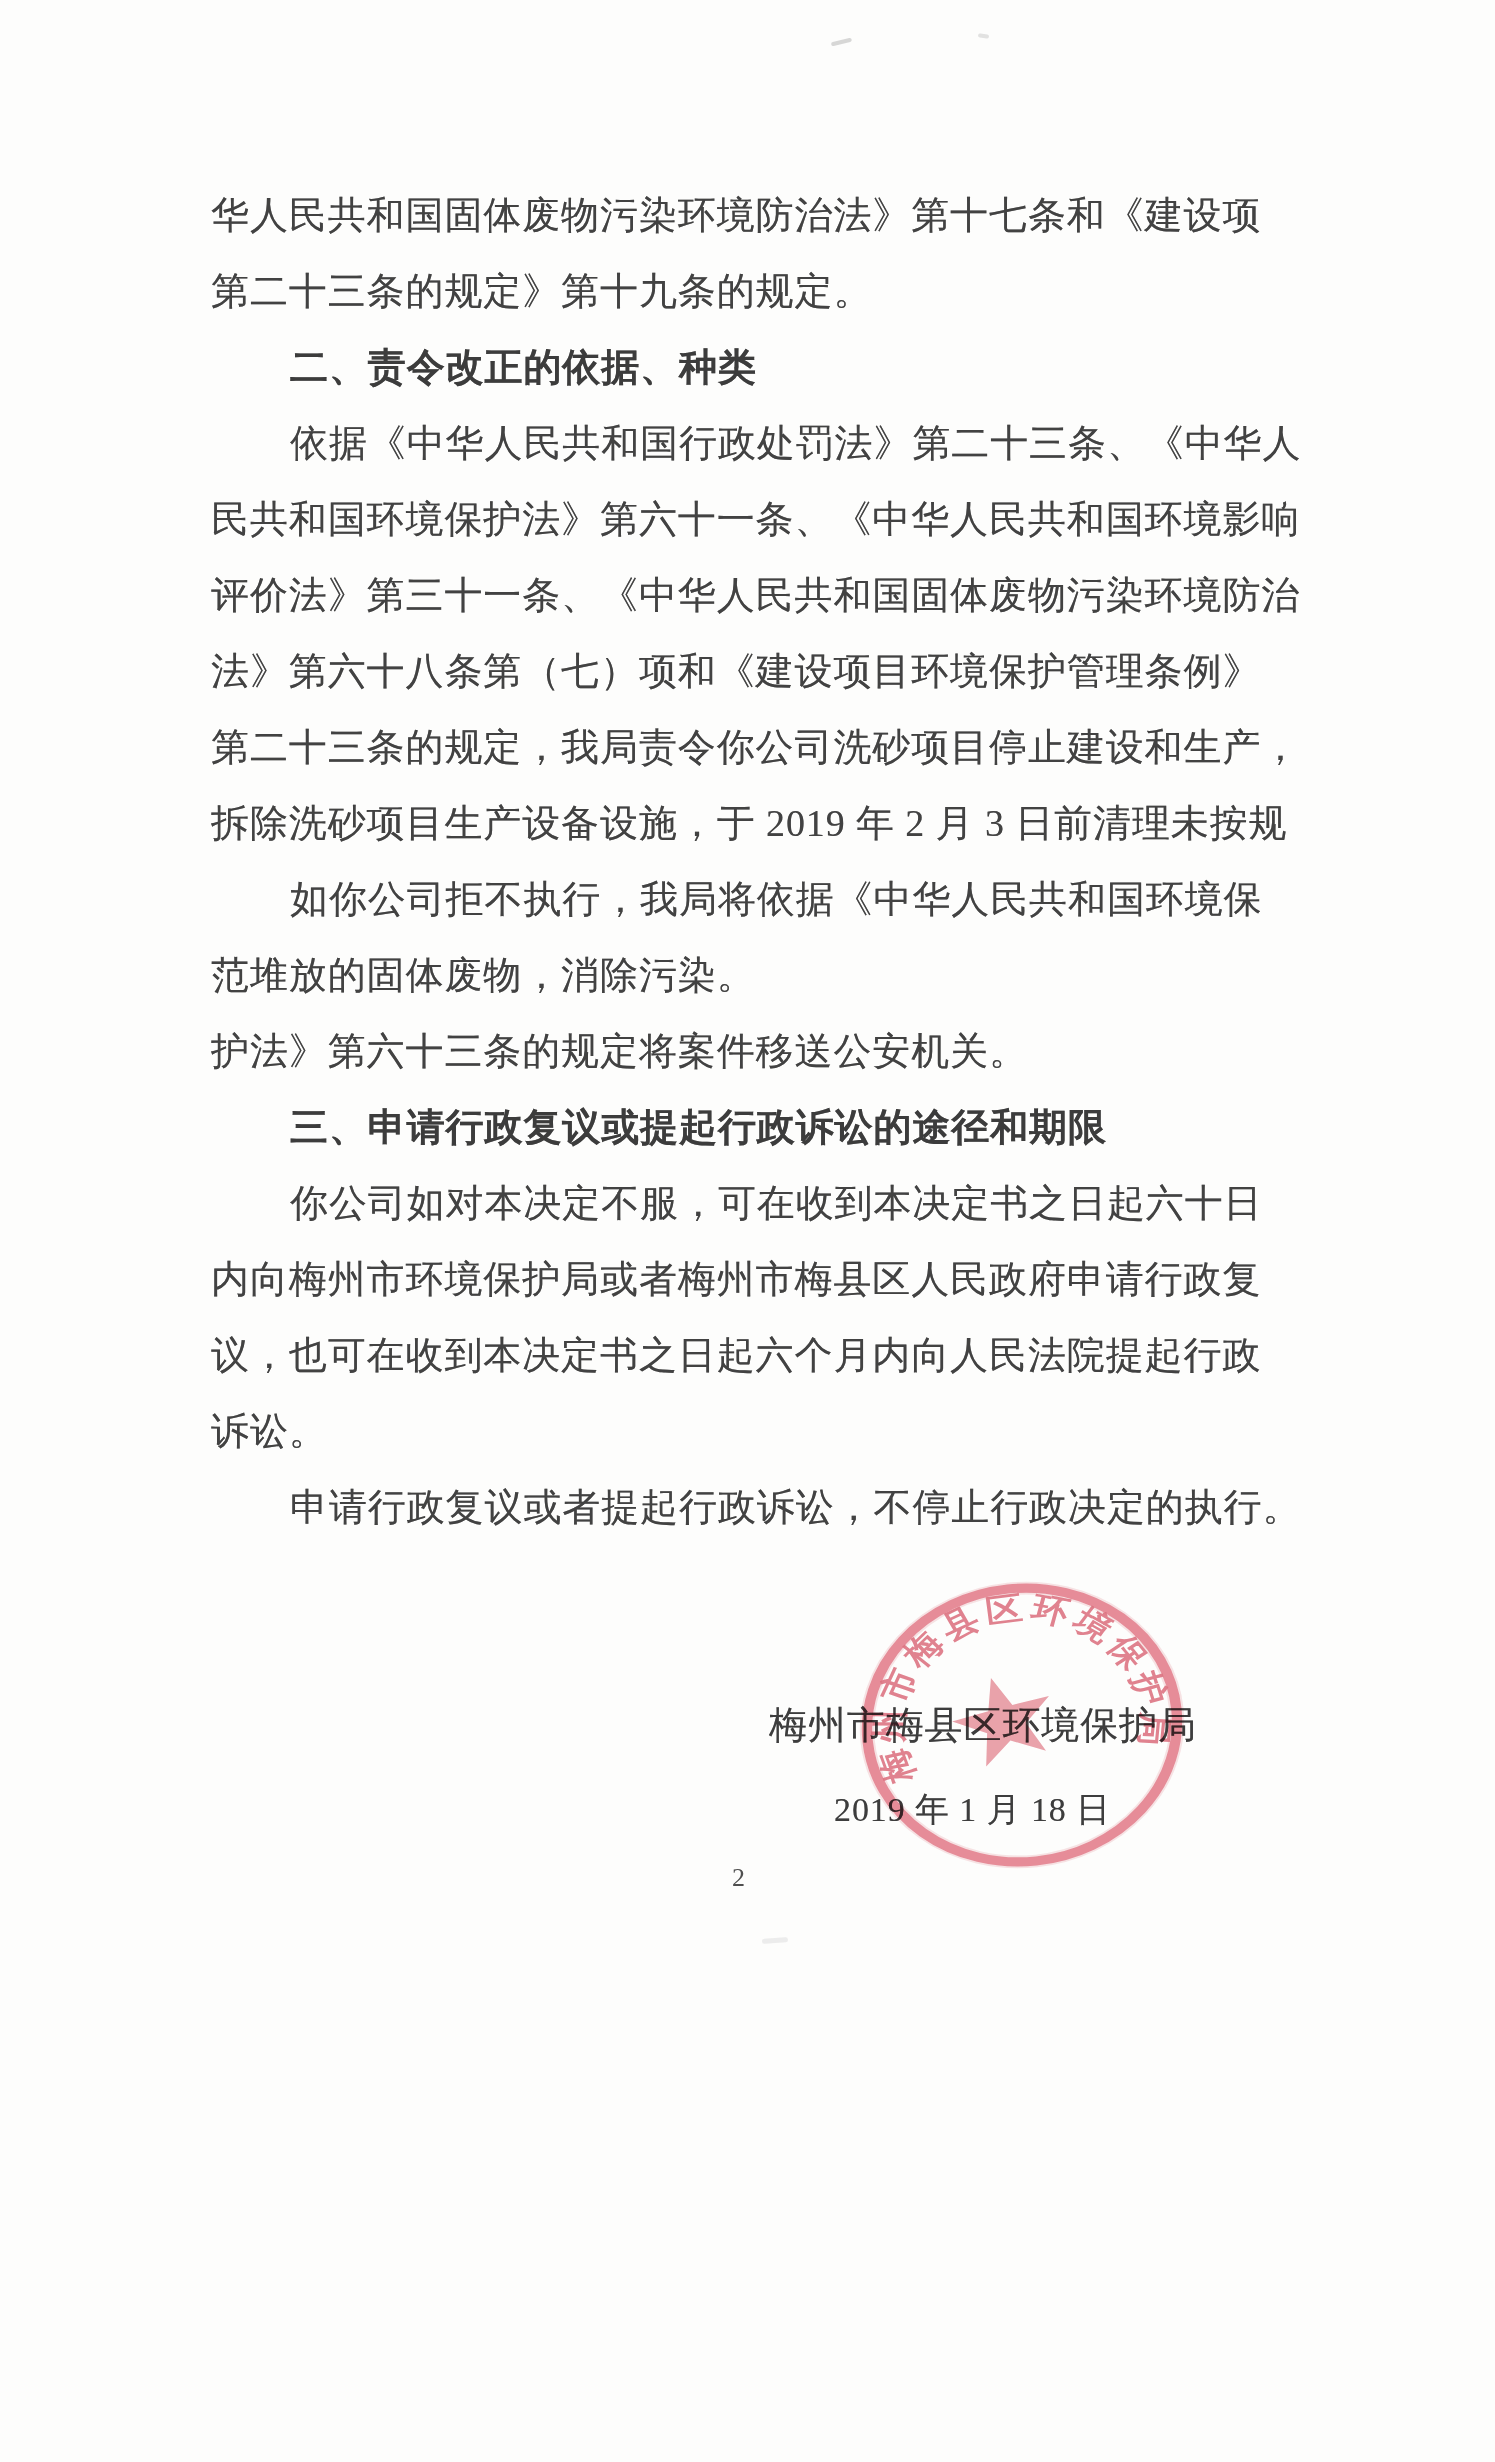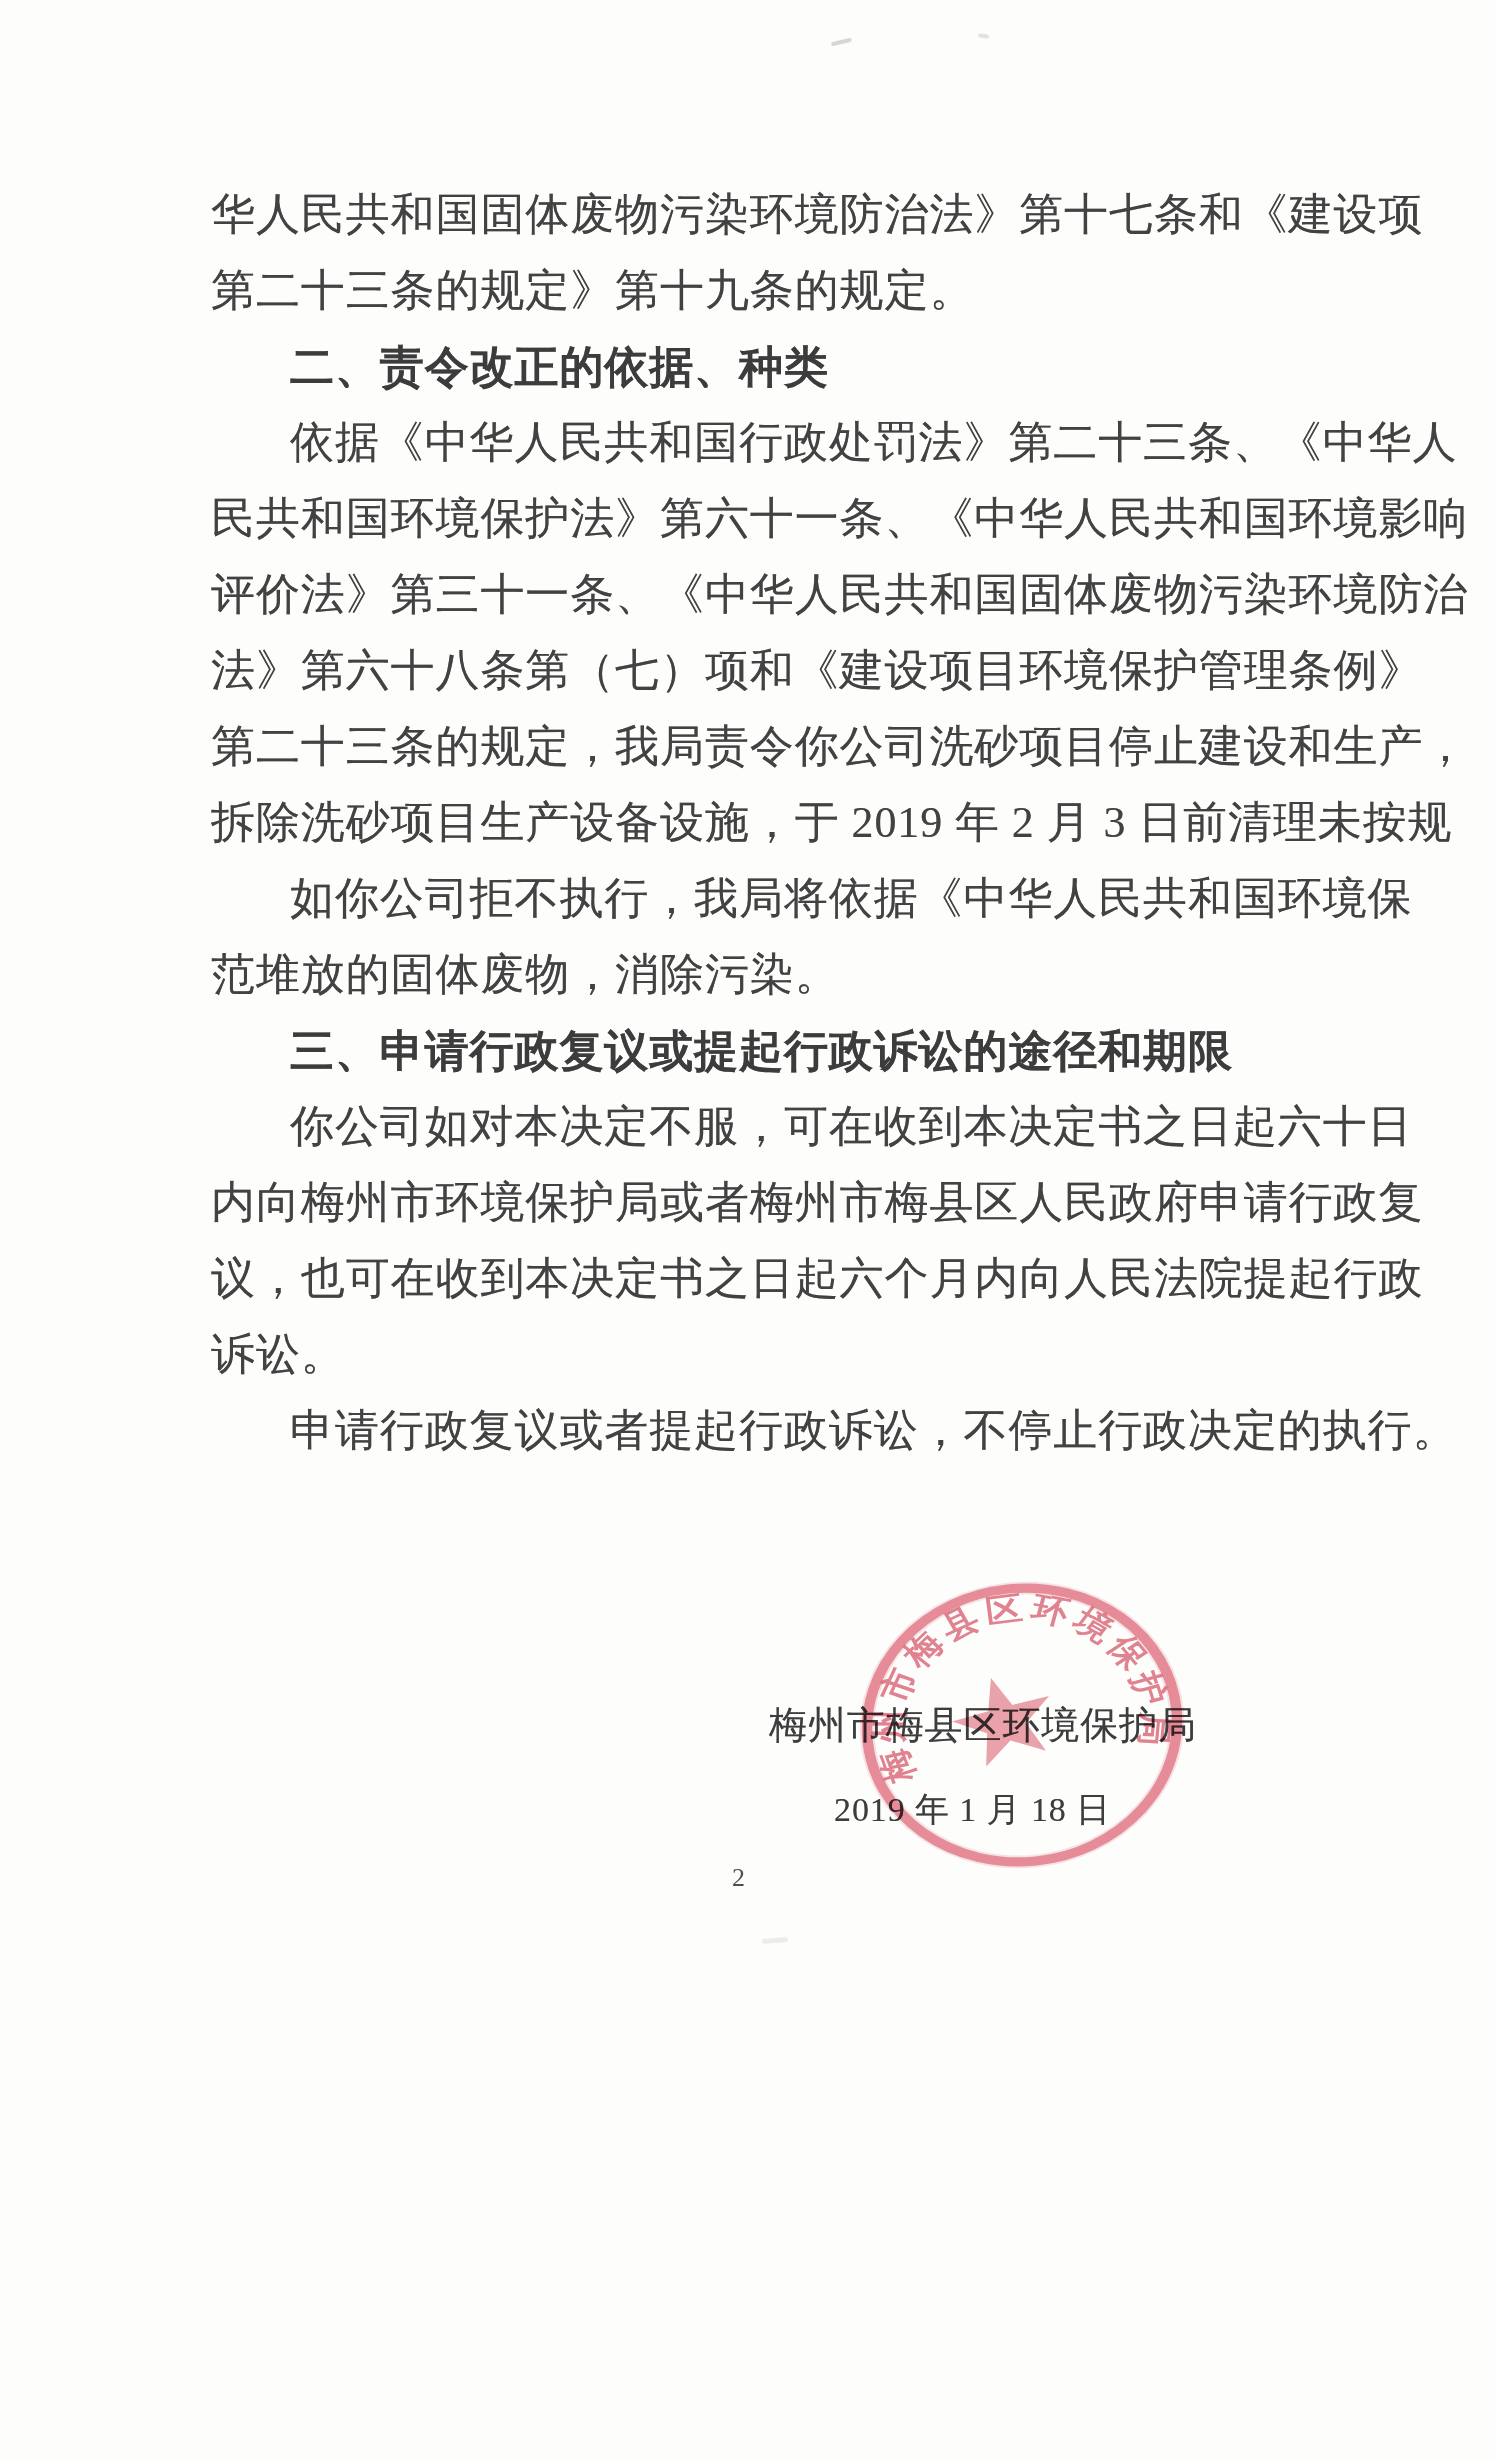--- a/index.html
+++ b/index.html
@@ -11,21 +11,21 @@
     font-family:"Liberation Serif", serif;
   }
   .textblock{
     position:absolute;
     left:211px;top:177px;
     width:1087px;
   }
   .line{
     height:76px;
     line-height:76px;
-    font-size:44px;
+    font-size:38px;
     letter-spacing:0.9px;
     color:#424242;
     text-shadow:0 0 0.5px rgba(70,70,70,.55);
     white-space:nowrap;
   }
   .line.ind{ text-indent:79px; }
   .line.heading{
     font-family:"Liberation Sans", sans-serif;
     font-weight:bold;
     color:#3c3c3c;
@@ -86,20 +86,21 @@
     <div class="line">第二十三条的规定》第十九条的规定。</div>
     <div class="line heading ind">二、责令改正的依据、种类</div>
     <div class="line ind">依据《中华人民共和国行政处罚法》第二十三条、《中华人</div>
     <div class="line">民共和国环境保护法》第六十一条、《中华人民共和国环境影响</div>
     <div class="line">评价法》第三十一条、《中华人民共和国固体废物污染环境防治</div>
     <div class="line">法》第六十八条第（七）项和《建设项目环境保护管理条例》</div>
     <div class="line">第二十三条的规定，我局责令你公司洗砂项目停止建设和生产，</div>
     <div class="line">拆除洗砂项目生产设备设施，于 2019 年 2 月 3 日前清理未按规</div>
     <div class="line ind">如你公司拒不执行，我局将依据《中华人民共和国环境保</div>
     <div class="line">范堆放的固体废物，消除污染。</div>
+    <div class="line">护法》第六十三条的规定将案件移送公安机关。</div>
     <div class="line heading ind">三、申请行政复议或提起行政诉讼的途径和期限</div>
     <div class="line ind">你公司如对本决定不服，可在收到本决定书之日起六十日</div>
     <div class="line">内向梅州市环境保护局或者梅州市梅县区人民政府申请行政复</div>
     <div class="line">议，也可在收到本决定书之日起六个月内向人民法院提起行政</div>
     <div class="line">诉讼。</div>
     <div class="line ind">申请行政复议或者提起行政诉讼，不停止行政决定的执行。</div>
   </div>
 
   <div class="signature">梅州市梅县区环境保护局</div>
   <div class="date">2019 年 1 月 18 日</div>

